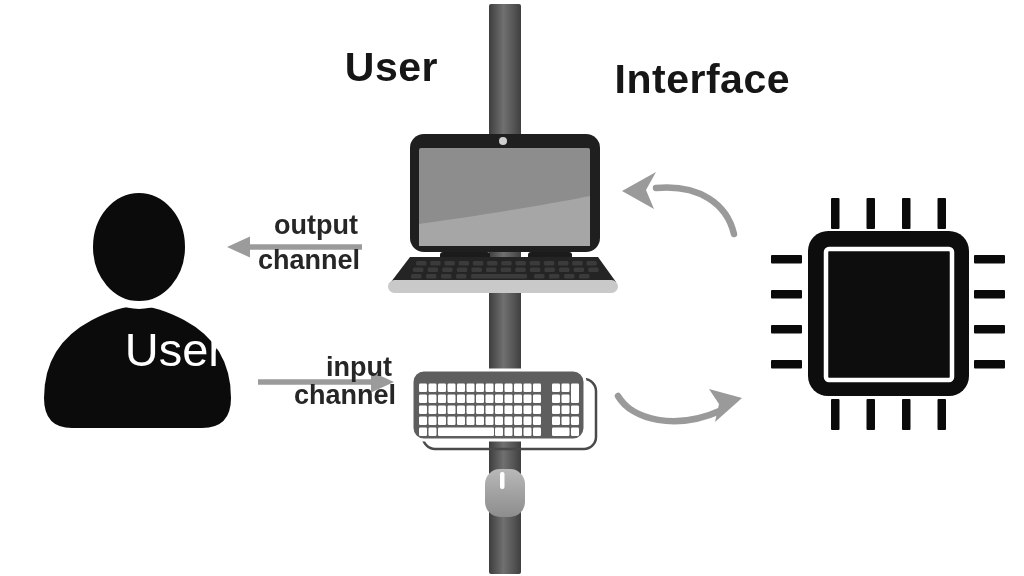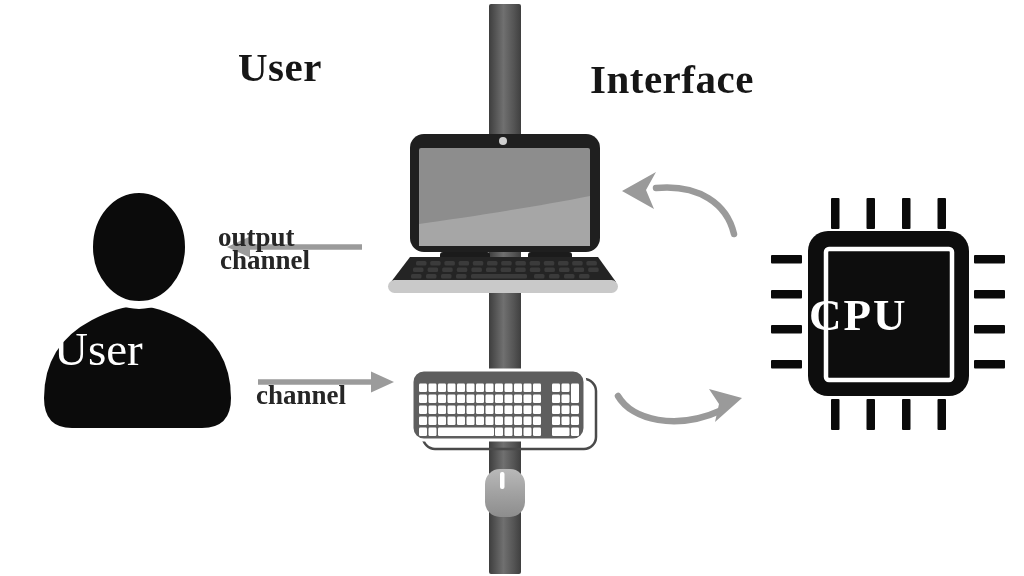--- a/index.html
+++ b/index.html
@@ -1,21 +1,21 @@
 <!DOCTYPE html>
 <html><head>
 <meta charset="utf-8">
 <style>
   html,body{margin:0;padding:0;background:#ffffff;}
   #stage{
     position:relative;width:1024px;height:576px;background:#ffffff;
     overflow:hidden;font-family:"Liberation Sans",sans-serif;
   }
   #gfx{position:absolute;left:0;top:0;}
-  .label{position:absolute;text-align:left;line-height:1.05;white-space:nowrap;font-family:Liberation Serif, serif;}
+  .label{position:absolute;text-align:right;line-height:1.05;white-space:nowrap;}
   .title{font-size:41px;font-weight:700;color:#161616;letter-spacing:0.5px;}
   .channel{font-size:27px;font-weight:700;color:#262626;}
   .on-dark{color:#ffffff;}
   #user-label{font-size:47px;font-weight:400;}
   #cpu-label{font-size:45px;font-weight:700;letter-spacing:2px;}
 </style>
 </head>
 <body>
 
 <div id="stage">
@@ -222,20 +222,20 @@
     </g>
     <g>
       <line x1="258" y1="382" x2="372" y2="382" stroke="#9b9b9b" stroke-width="5.5"></line>
       <polygon points="394,382 371,371.5 371,392.5" fill="#9b9b9b"></polygon>
     </g>
   </svg>
 
   <div class="label title" style="left:238px;top:46px;width:200px;">User</div>
   <div class="label title" style="left:590px;top:58px;width:200px;">Interface</div>
 
-  <div class="label channel" style="left:218px;top:223px;width:140px;">output</div>
+  <div class="label channel" style="left:218px;top:211px;width:140px;">output</div>
   <div class="label channel" style="left:220px;top:246px;width:140px;">channel</div>
 
+  <div class="label channel" style="left:252px;top:353px;width:140px;">input</div>
   <div class="label channel" style="left:256px;top:381px;width:140px;">channel</div>
 
   <div id="user-label" class="label on-dark" style="left:54px;top:325px;width:170px;">User</div>
-  <div id="cpu-label" class="label on-dark" style="left:809px;top:292px;width:160px;">CPU</div>
 </div>
 
 </body></html>

